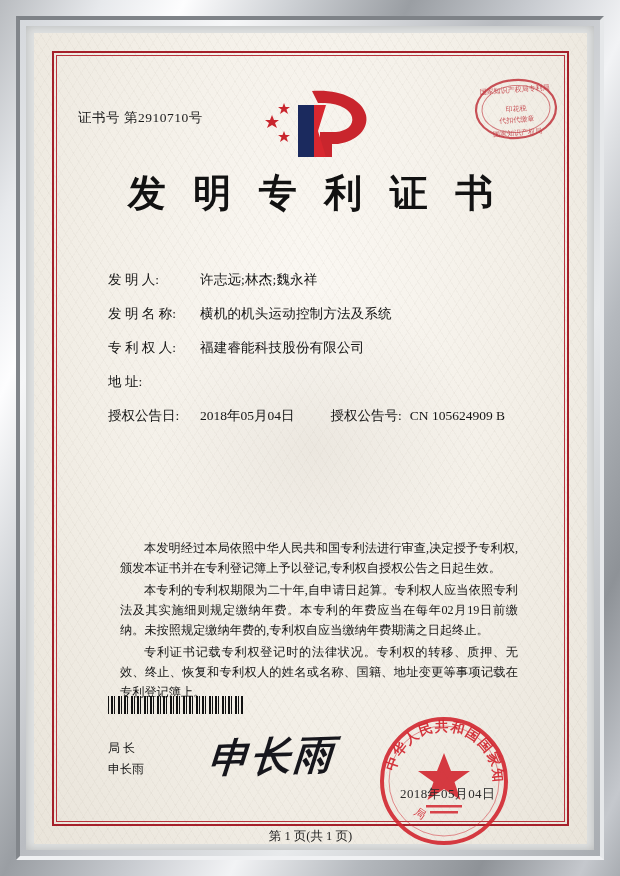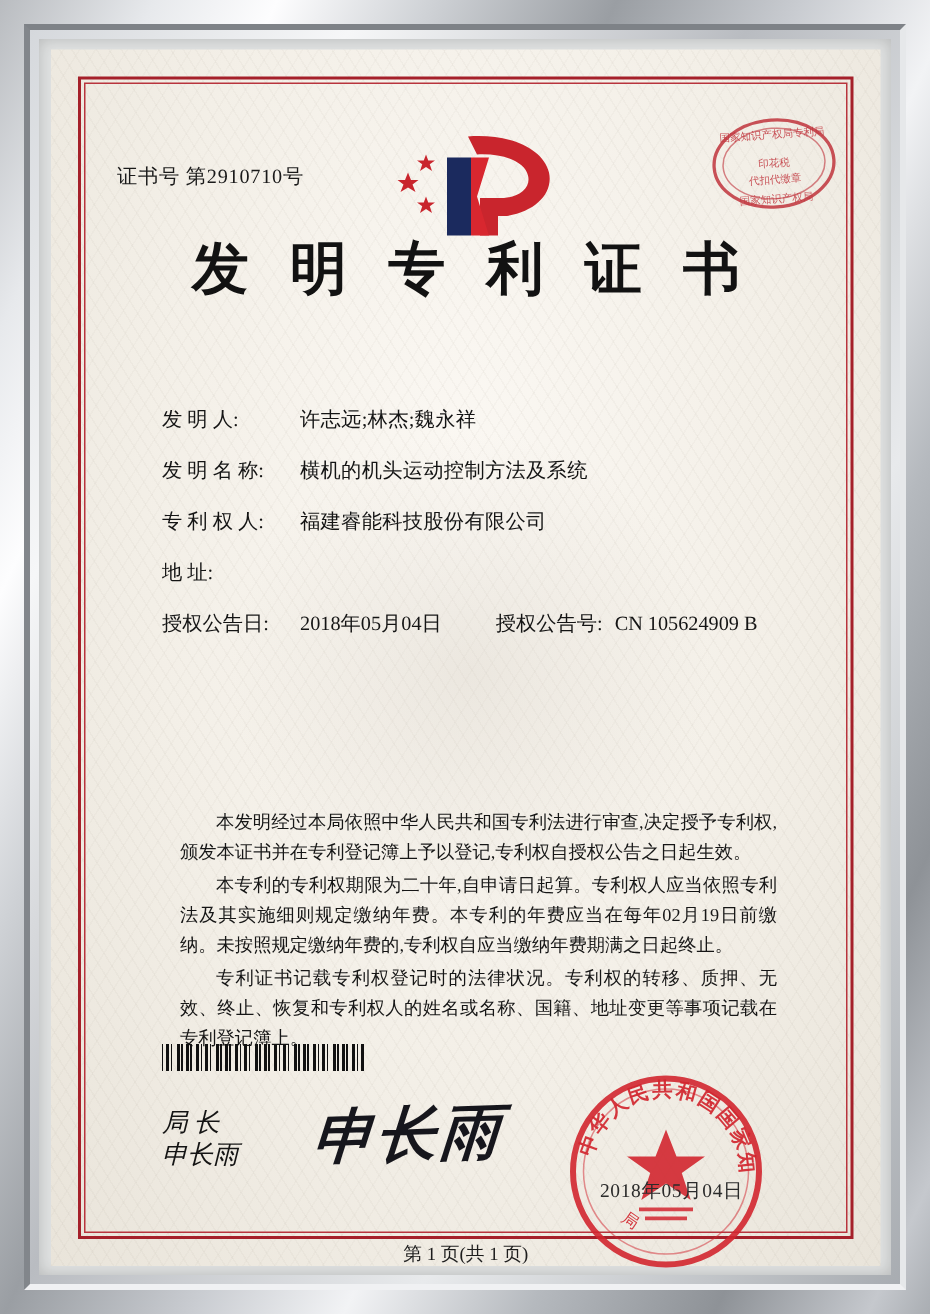--- a/index.html
+++ b/index.html
@@ -101,21 +101,21 @@
     font-size: 13.5px;
     color: #1a1a1a;
     letter-spacing: .5px;
     font-family: "Liberation Serif", serif;
     margin-top: 28px;
   }
 
   
   #main-title {
     position: absolute;
-    left: 0; top: 121px;
+    left: 0; top: 135px;
     width: 553px;
     text-align: center;
     font-size: 38px;
     font-weight: bold;
     letter-spacing: 9px;
     color: #121212;
     text-indent: 9px;
     font-family: "Liberation Serif", serif;
   }
 
@@ -174,24 +174,23 @@
       #111 0 1px, transparent 1px 3px,
       #111 3px 5px, transparent 5px 6px,
       #111 6px 7px, transparent 7px 10px,
       #111 10px 12px, transparent 12px 13px);
   }
 
   
   #sig-block {
     position: absolute;
     left: 74px; top: 705px;
-    font-size: 17px;
+    font-size: 12px;
     color: #141414;
     line-height: 21px;
-    font-style: italic;
   }
   #signature {
     position: absolute;
     left: 175px; top: 696px;
     font-size: 40px;
     color: #16161c;
     font-family: "Liberation Serif", serif;
     font-style: italic;
     font-weight: bold;
     letter-spacing: 2px;

